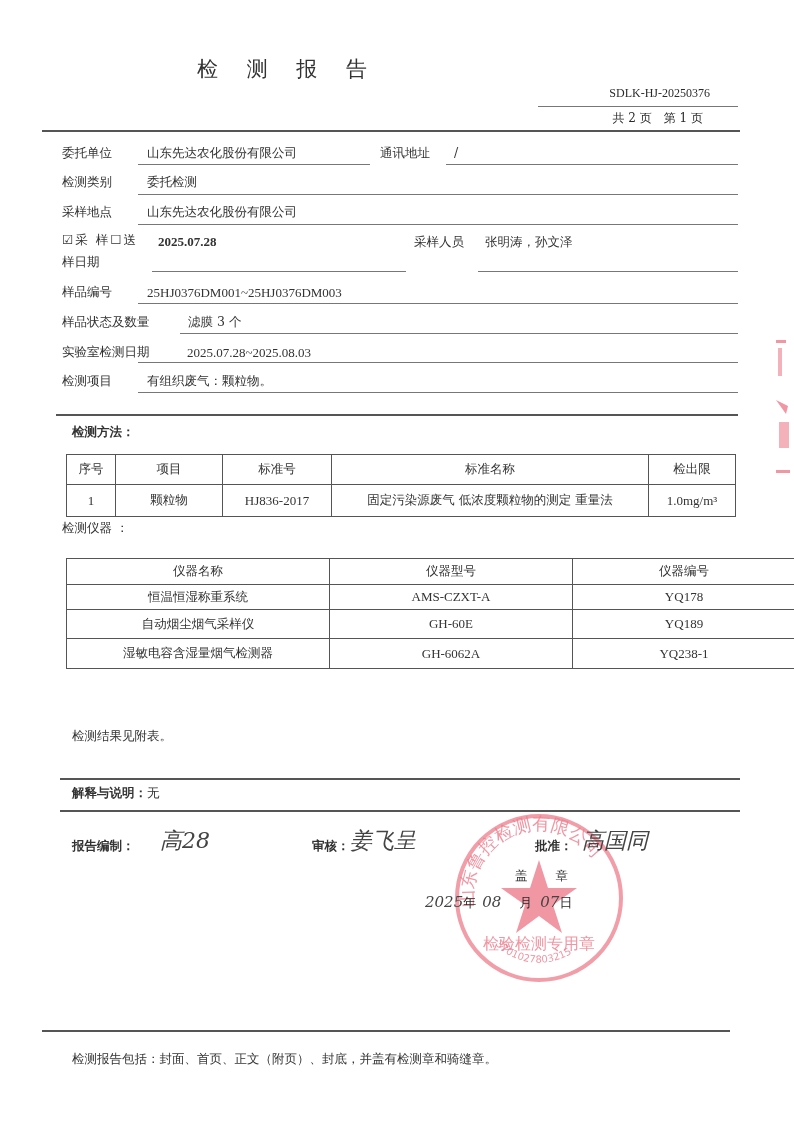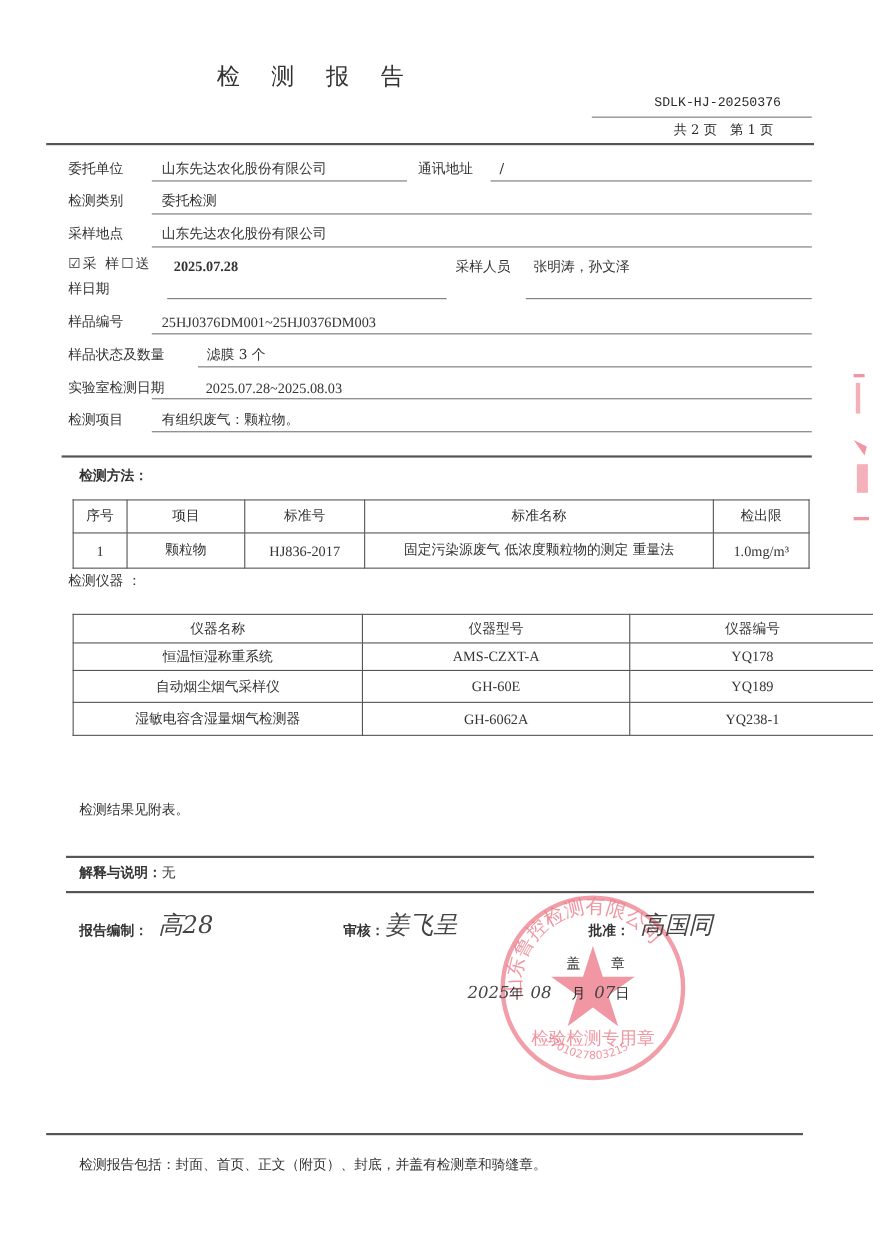--- a/index.html
+++ b/index.html
@@ -6,21 +6,21 @@
     body {
       width: 794px; height: 1123px; position: relative; overflow: hidden;
       font-family: "DejaVu Serif", "Liberation Serif", serif;
       color: #2a2a2a;
     }
     .abs { position: absolute; }
     .title {
       left: 197px; top: 55px; font-size: 21px; letter-spacing: 11px; color: #333;
       font-family: "DejaVu Sans", sans-serif; font-weight: normal;
     }
-    .reportno { left: 560px; top: 86px; width: 150px; text-align: right; font-size: 12px; font-family: Liberation Mono, monospace; }
+    .reportno { left: 560px; top: 86px; width: 150px; text-align: right; font-size: 12px; font-family: Liberation Serif, serif; }
     .pagefno { left: 560px; top: 110px; width: 143px; text-align: right; font-size: 12px; }
     .hline { position: absolute; height: 0; border-top: 1px solid #777; }
     .hline.thick { border-top: 2px solid #555; }
     .lbl { font-size: 12.5px; color: #333; }
     .val { font-size: 12.5px; color: #333; }
     .num { font-family: "Liberation Serif", serif; font-size: 13px; }
     .section { font-size: 12.5px; font-weight: bold; color: #333; }
     table.grid { position: absolute; border-collapse: collapse; font-size: 12.5px; color: #333; }
     table.grid td { border: 1px solid #555; text-align: center; vertical-align: middle; padding: 0; }
     .latin { font-family: "Liberation Serif", serif; font-size: 13px; }
@@ -140,21 +140,21 @@
     <path id="arcBot" d="M 38 128 A 62 62 0 0 0 134 128"></path>
   </defs>
   <circle cx="86" cy="86" r="82" fill="none" stroke="#ec7d8c" stroke-width="4" opacity="0.75"></circle>
   <text font-size="18" fill="#ec7d8c" opacity="0.8" font-family="DejaVu Sans, sans-serif"><textPath href="#arcTop" startOffset="2%">山东鲁控检测有限公司</textPath></text>
   <polygon points="86,48 95,76 124,76 100,93 109,121 86,104 63,121 72,93 48,76 77,76" fill="#ec7d8c" opacity="0.8"></polygon>
   <text x="86" y="137" font-size="16" text-anchor="middle" fill="#ec7d8c" opacity="0.8" font-family="DejaVu Sans, sans-serif">检验检测专用章</text>
   <text font-size="10" fill="#ec7d8c" opacity="0.8" font-family="DejaVu Sans, sans-serif"><textPath href="#arcBot" startOffset="6%">3701027803215</textPath></text>
 </svg>
 
 <div class="abs lbl" style="left:72px; top:838px; font-weight:bold;">报告编制：</div>
-<div class="abs sig" style="left:144px; top:826px; font-size:22px;font-style:italic;">高28</div>
+<div class="abs sig" style="left:160px; top:826px; font-size:22px;font-style:italic;">高28</div>
 <div class="abs lbl" style="left:312px; top:838px; font-weight:bold;">审核：</div>
 <div class="abs sig" style="left:350px; top:826px; font-size:22px;">姜飞呈</div>
 <div class="abs lbl" style="left:535px; top:838px; font-weight:bold;">批准：</div>
 <div class="abs sig" style="left:582px; top:826px; font-size:22px;">高国同</div>
 <div class="abs lbl" style="left:515px; top:868px; letter-spacing:1px;">盖　　章</div>
 <div class="abs" style="left:425px; top:893px; font-size:13px;">
   <span class="sig" style="font-size:15px;">2025</span><span>年</span><span class="sig" style="font-size:15px; margin-left:6px;">08</span><span style="margin-left:18px;">月</span><span class="sig" style="font-size:15px; margin-left:8px;">07</span><span>日</span>
 </div>
 
 <svg class="abs sidestamp" viewBox="0 0 24 170">

